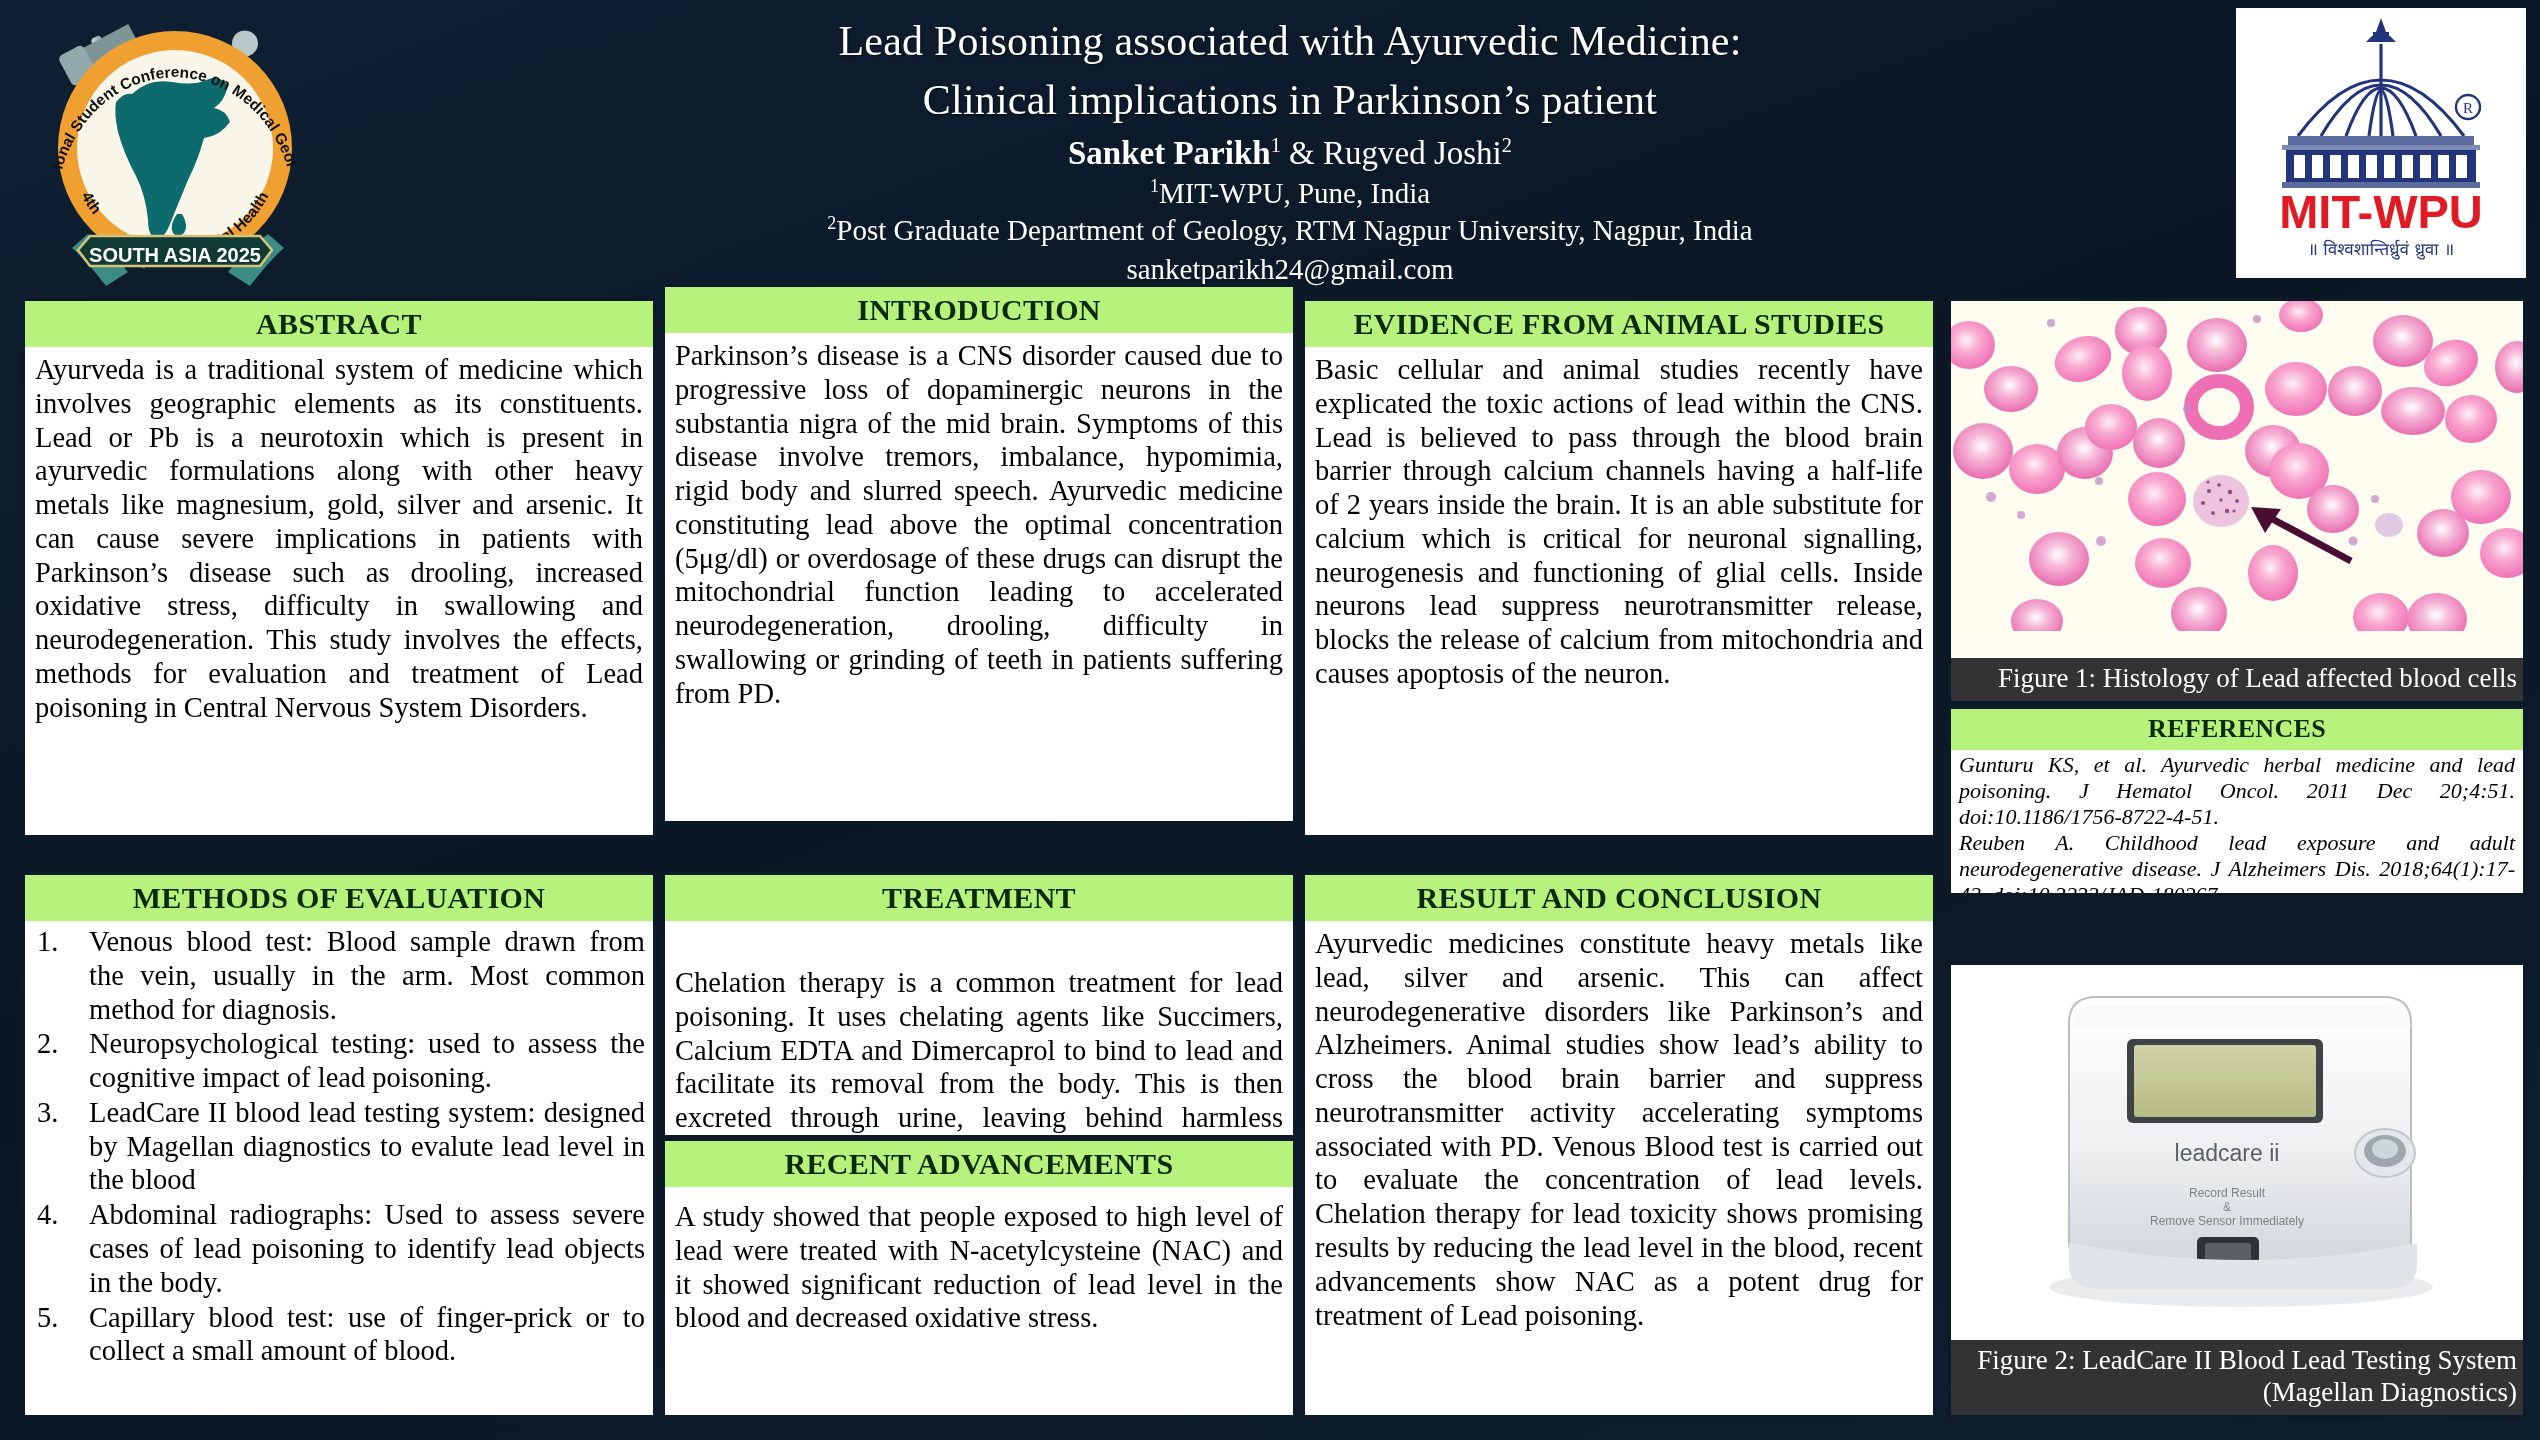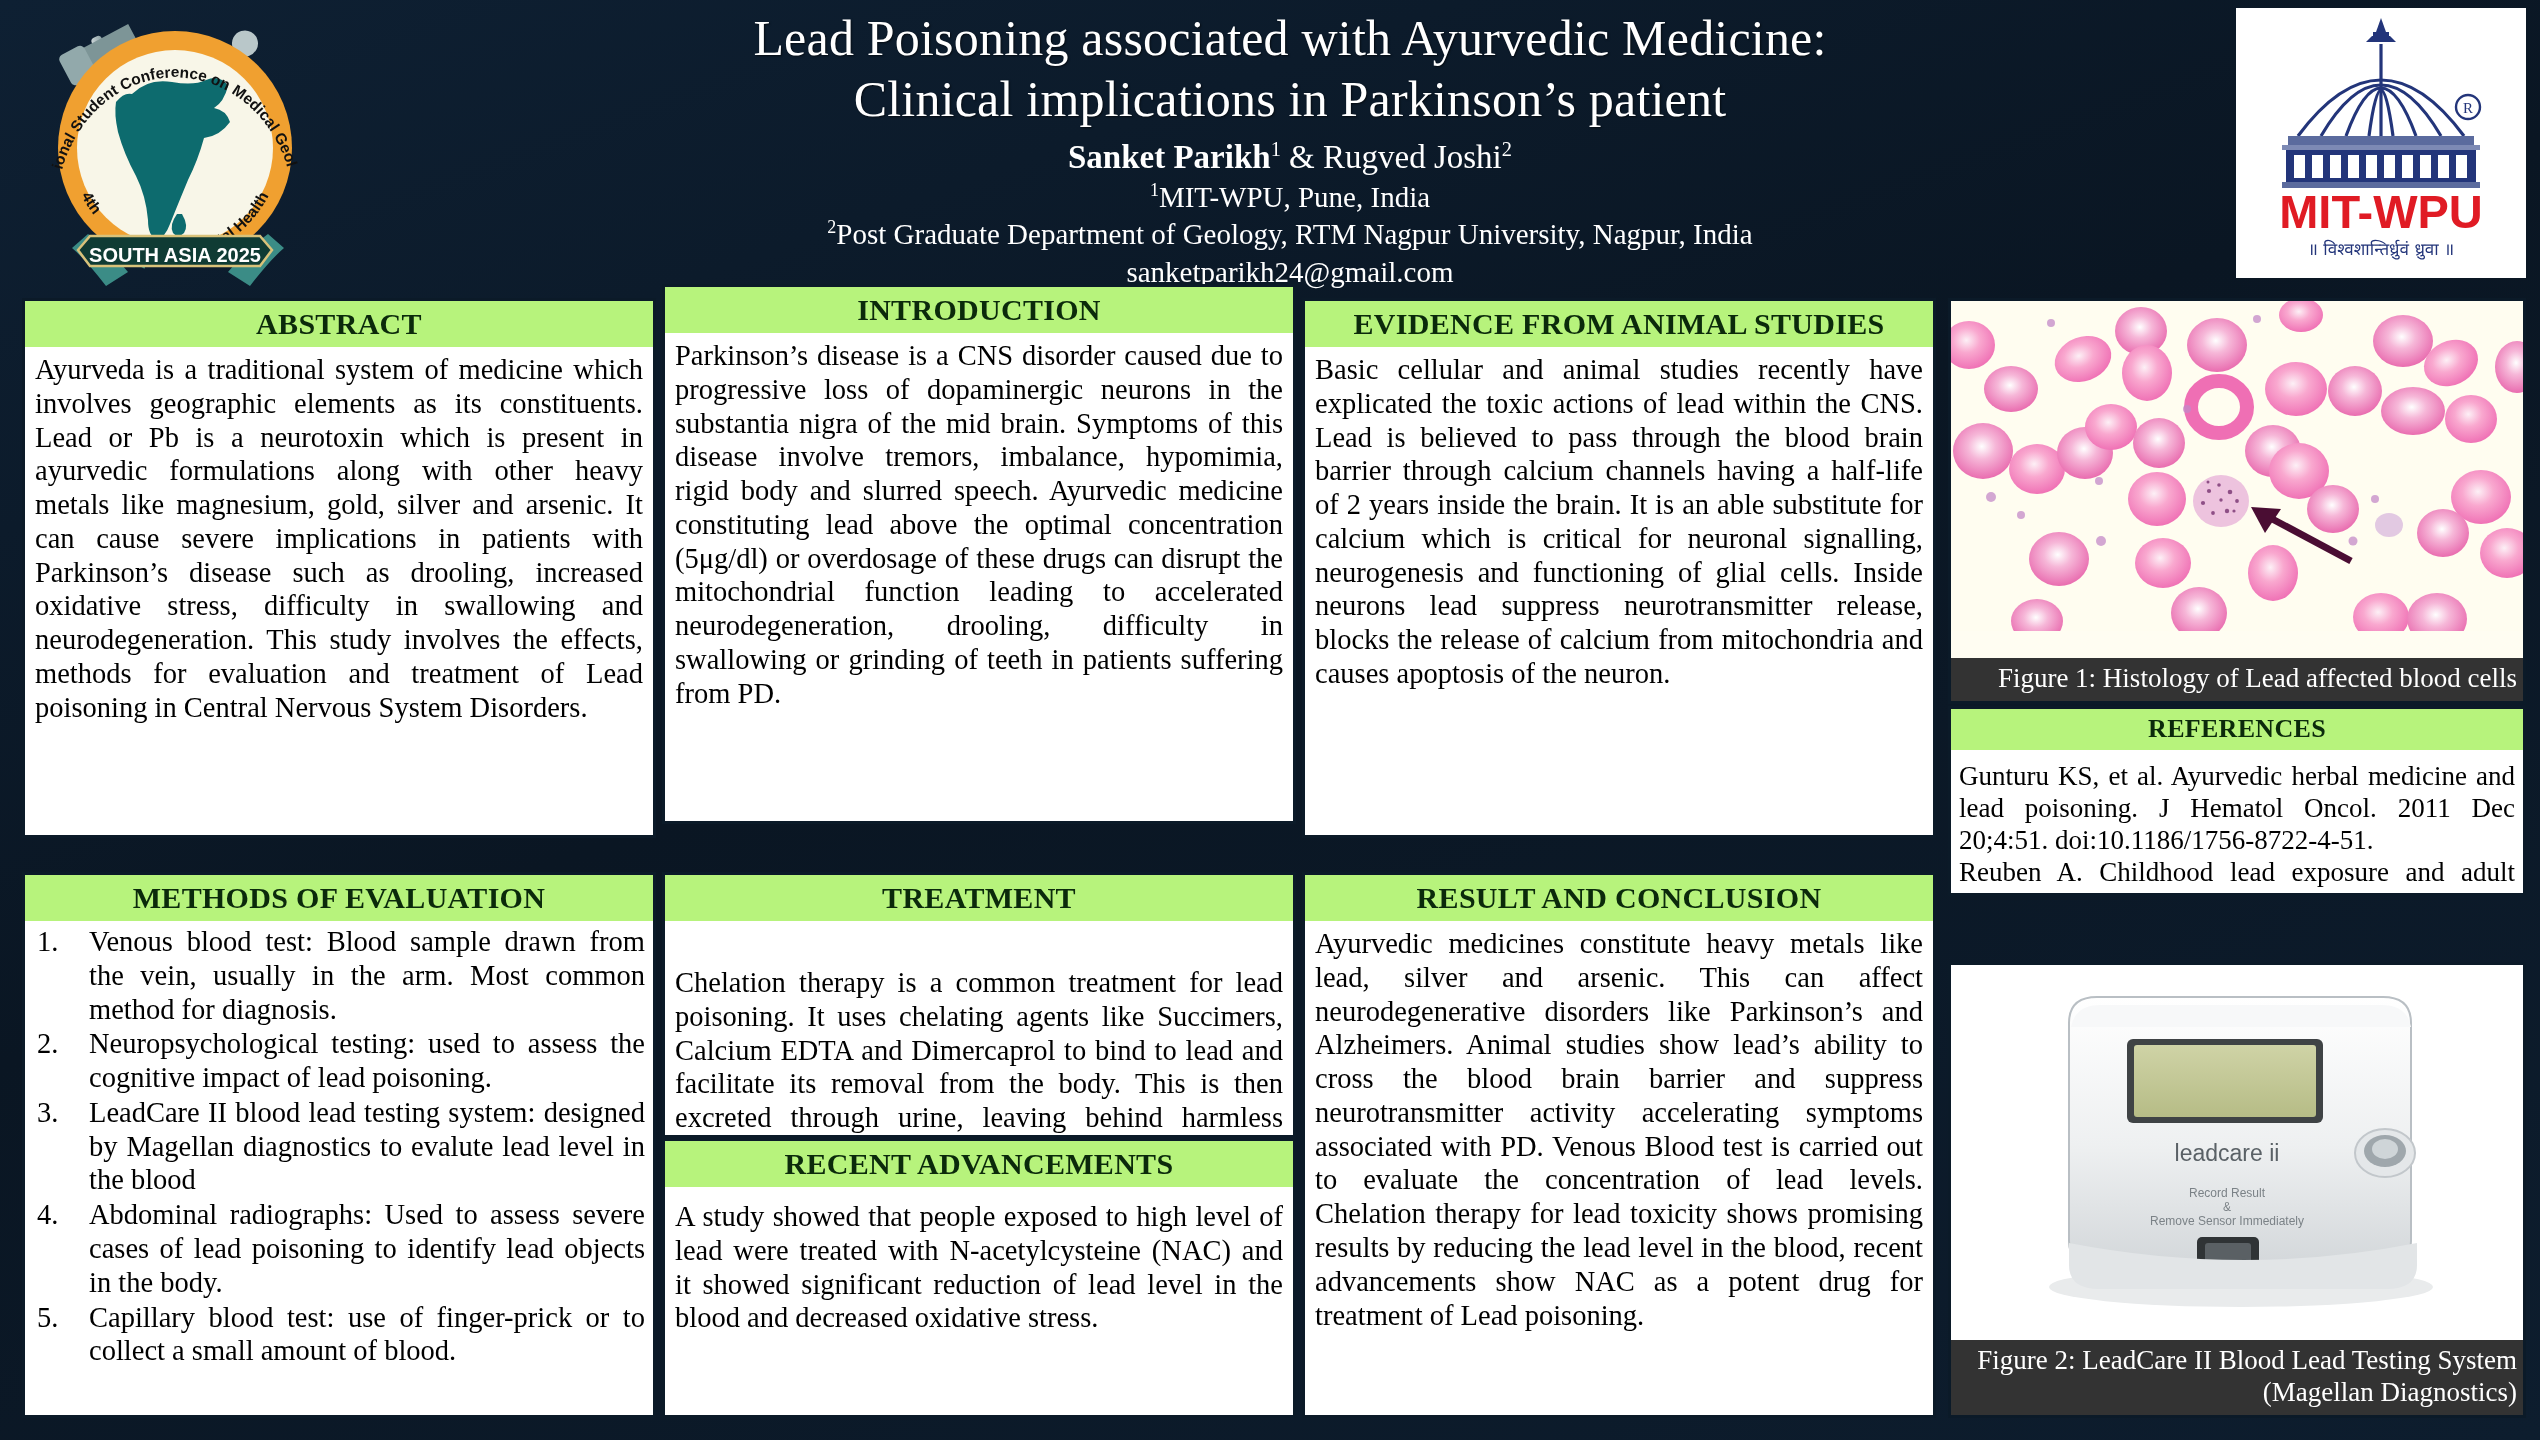--- a/index.html
+++ b/index.html
@@ -20,22 +20,23 @@
   .conf-logo {
     position: absolute; left: 10px; top: 2px; width: 330px; height: 290px;
   }
   .conf-logo svg { display: block; }
 
   .title-block {
     position: absolute; left: 430px; top: 8px; width: 1720px;
     text-align: center; color: #ffffff;
   }
   .title-line {
-    font-size: 50px; line-height: 1.22; letter-spacing: .2px;
+    font-size: 42px; line-height: 1.22; letter-spacing: .2px;
     text-shadow: 1px 1px 2px rgba(0,0,0,.6);
+    margin-top: 8px;
   }
   .authors {
     font-size: 33px; line-height: 1.3; margin-top: 6px;
   }
   .authors b { font-weight: bold; }
   .affil { font-size: 29px; line-height: 1.28; }
   .email { font-size: 29px; line-height: 1.35; }
   sup { font-size: .62em; vertical-align: super; }
 
   .mit-logo {
@@ -326,21 +327,21 @@
             </g>
           </g>
         </svg>
       </div>
     </div>
     <div class="fig-cap">Figure 1: Histology of Lead affected blood cells</div>
   </div>
 
   <div class="panel" style="left:1948px; top:706px; width:578px; height:190px;">
     <div class="sec-head" style="font-size:26px;">REFERENCES</div>
-    <div class="sec-body" style="font-size:27px; line-height:1.18; padding:11px 8px;">
+    <div class="sec-body" style="font-size:22px; line-height:1.18; padding:2px 8px;font-style:italic;">
       <div>Gunturu KS, et al. Ayurvedic herbal medicine and lead poisoning. J Hematol Oncol. 2011 Dec 20;4:51. doi:10.1186/1756-8722-4-51.</div>
       <div>Reuben A. Childhood lead exposure and adult neurodegenerative disease. J Alzheimers Dis. 2018;64(1):17-42. doi:10.3233/JAD-180267.</div>
     </div>
   </div>
 
   <div class="panel" style="left:22px; top:872px; width:634px; height:546px;">
     <div class="sec-head">METHODS OF EVALUATION</div>
     <div class="sec-body" style="padding:4px 8px;">
       <ol class="methods">
         <li>Venous blood test: Blood sample drawn from the vein, usually in the arm. Most common method for diagnosis.</li>

